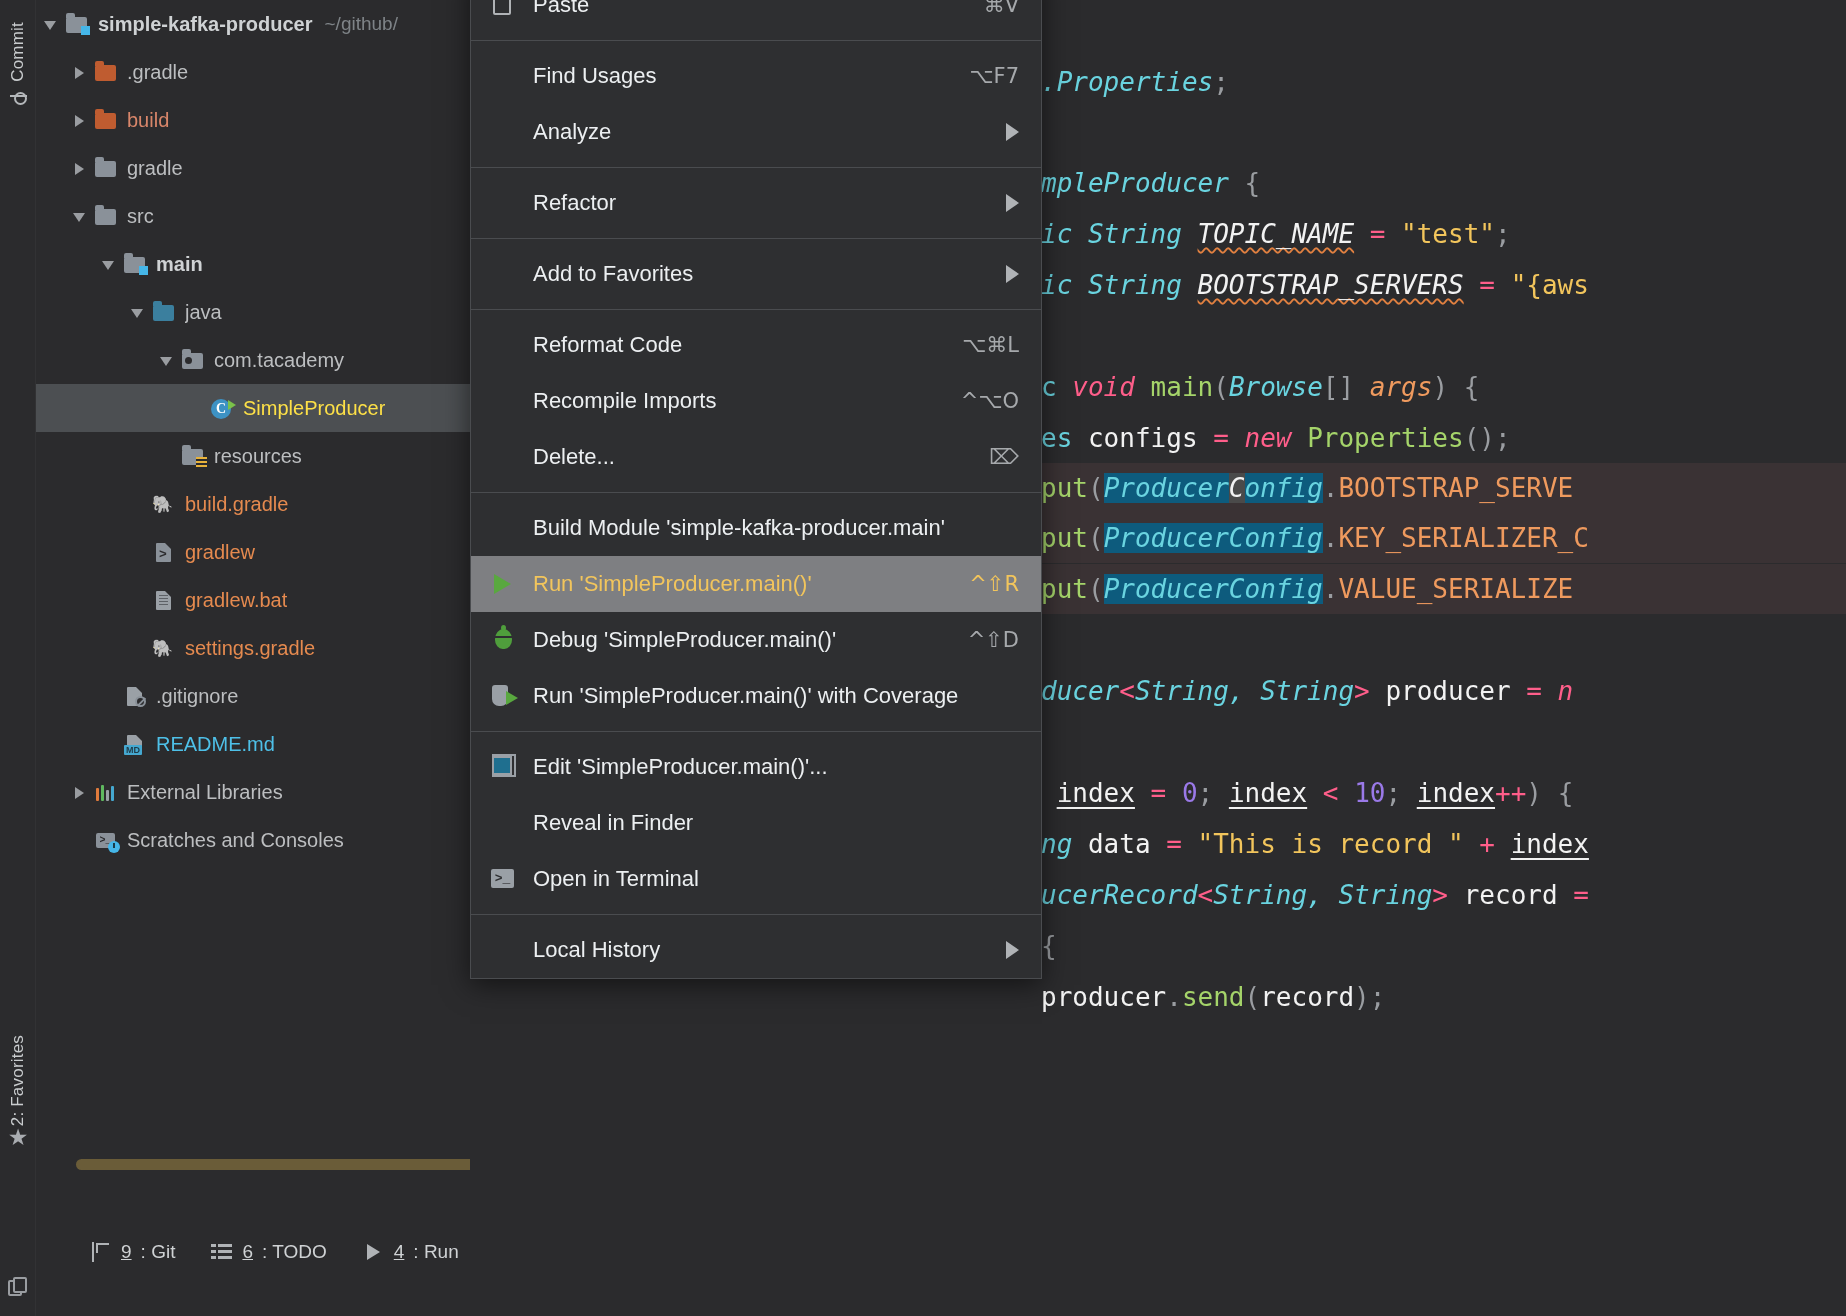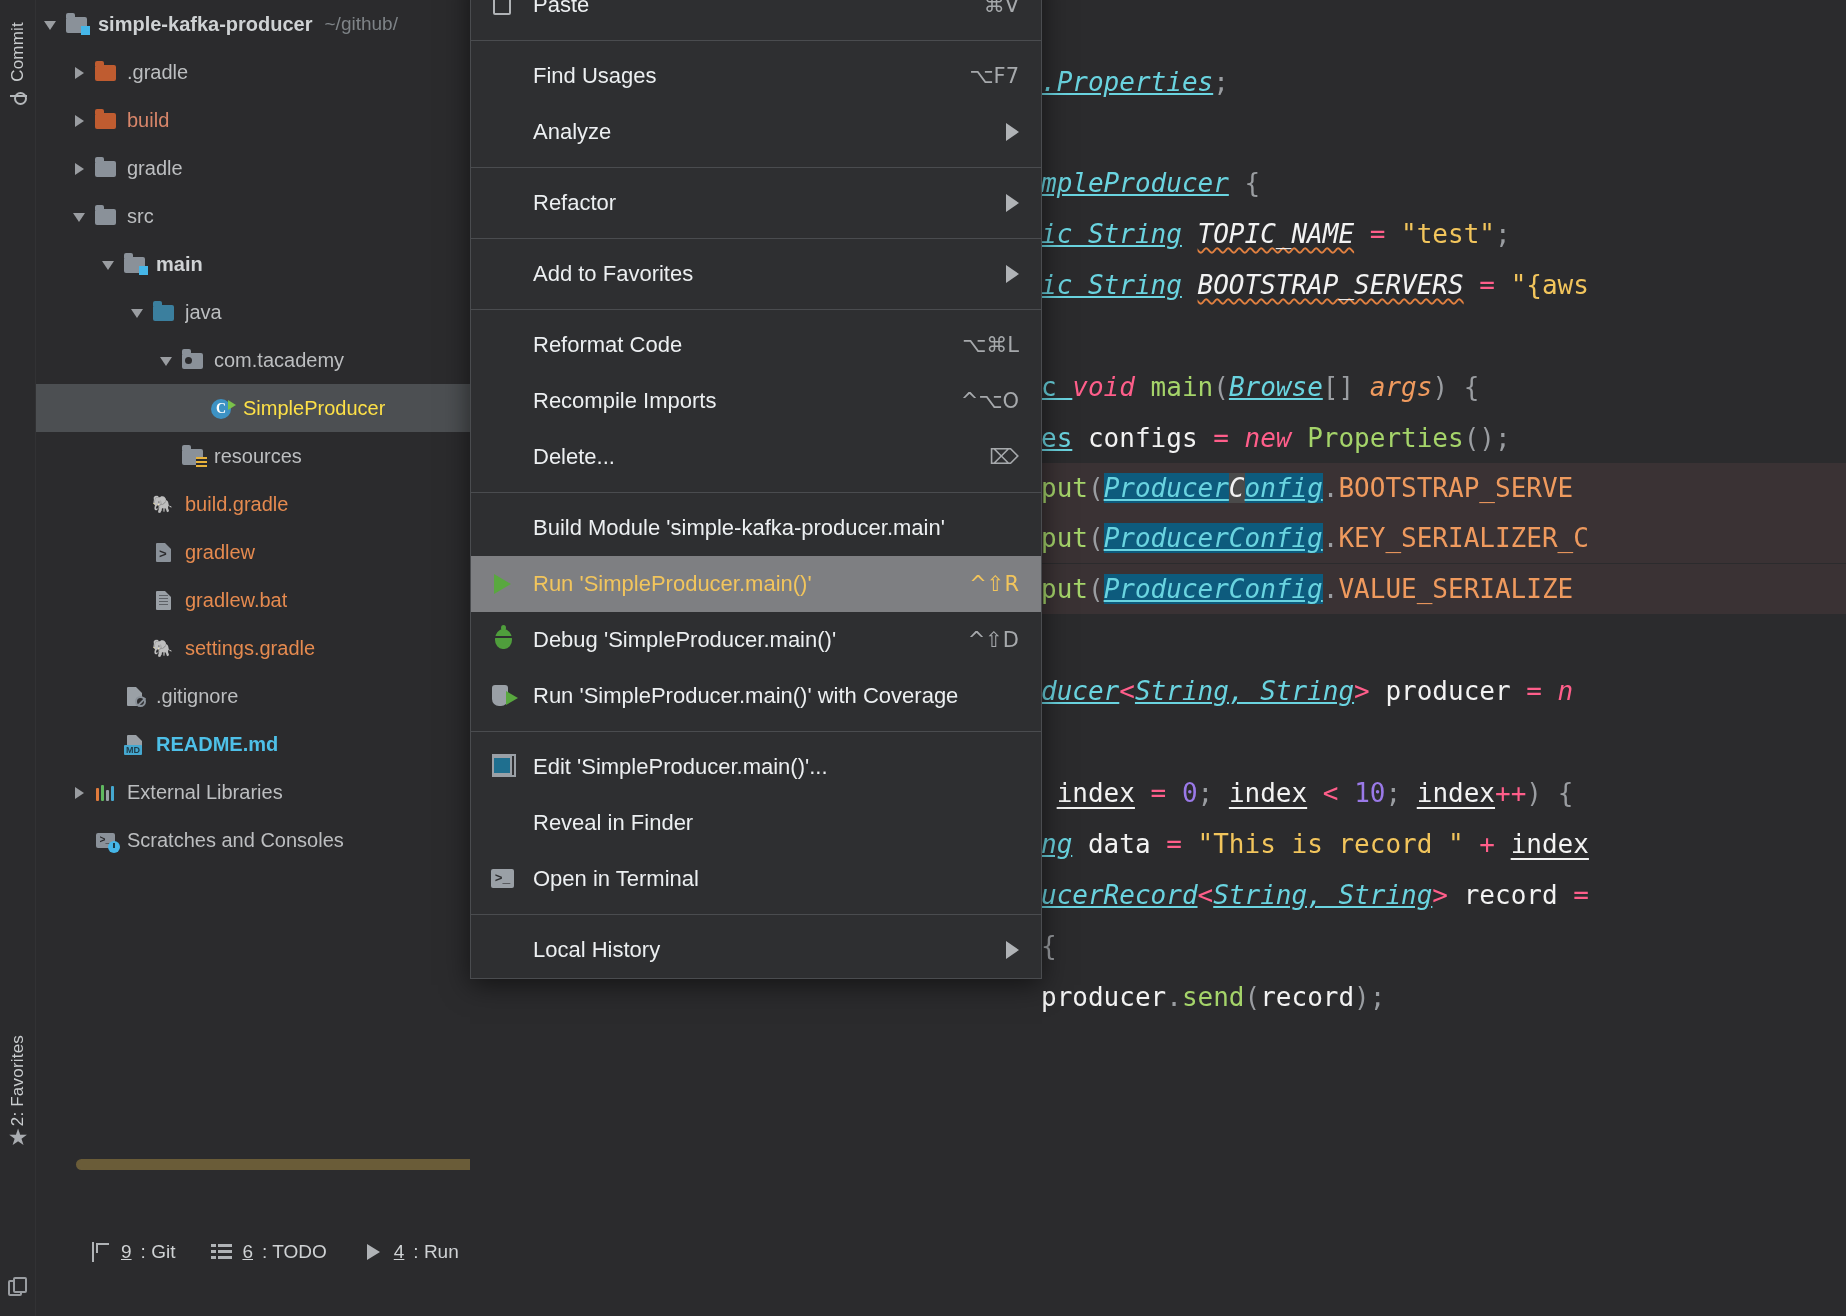--- a/index.html
+++ b/index.html
@@ -145,21 +145,21 @@
     position:absolute; right:-2px; bottom:-2px; width:12px; height:12px; border-radius:50%;
     background:#45b6e8;
   }
   .clock-ic::after{content:"";position:absolute;left:5px;top:2px;width:2px;height:5px;background:#1c3a47;}
   .lbl { overflow: hidden; text-overflow: clip; }
   .c-def   { color:#bcbec0; }
   .c-bold  { color:#cfd2d4; font-weight:bold; }
   .c-orange{ color:#d8866a; }
   .c-orange2{ color:#e58a4f; }
   .c-green { color:#fde047; }
-  .c-cyan  { color:#4ec0e8;font-weight:bold; }
+  .c-cyan  { color:#4ec0e8; }
   .path-txt{ color:#7e8387; font-size:19px; margin-left:12px; }
 
   
   .tree-scroll {
     position:absolute; left:40px; bottom:146px; width:400px; height:11px;
     background:#6a5c38; border-radius:6px;
   }
 
   
   .bottombar {
@@ -178,21 +178,21 @@
 
   
   .editor {
     position:absolute; left:1041px; top:0; width:805px; height:1316px;
     background:#2b2b2d; overflow:hidden;
     font-family:"DejaVu Sans Mono","Liberation Mono",monospace;
     font-size:26px; line-height:50px; white-space:pre;
   }
   .editor .ln { position:absolute; left:0; white-space:pre; }
   .k-ital { font-style: italic; }
-  .t-cyan  { color:#6ad4e0;text-decoration:underline; }
+  .t-cyan  { color:#6ad4e0; }
   .t-pink  { color:#ff5e8a; }
   .t-green { color:#a5d46a; }
   .t-white { color:#f2f2f2; }
   .t-gray  { color:#9a9da1; }
   .t-yellow{ color:#f2c55c; }
   .t-orange{ color:#ef9a5e; }
   .t-purple{ color:#9a79e8; }
   .squig {
     text-decoration: underline;
     text-decoration-style: wavy;

